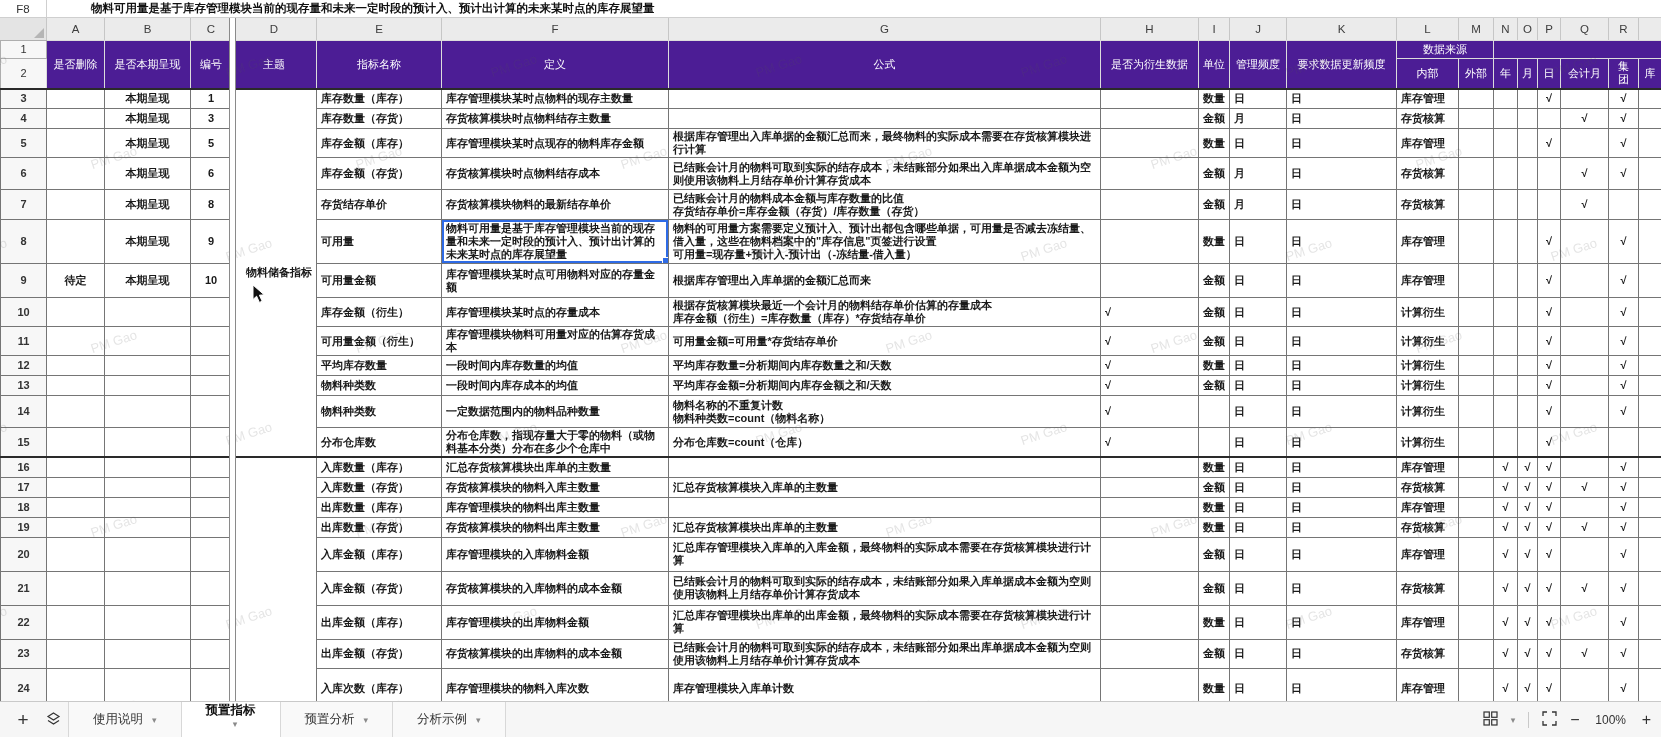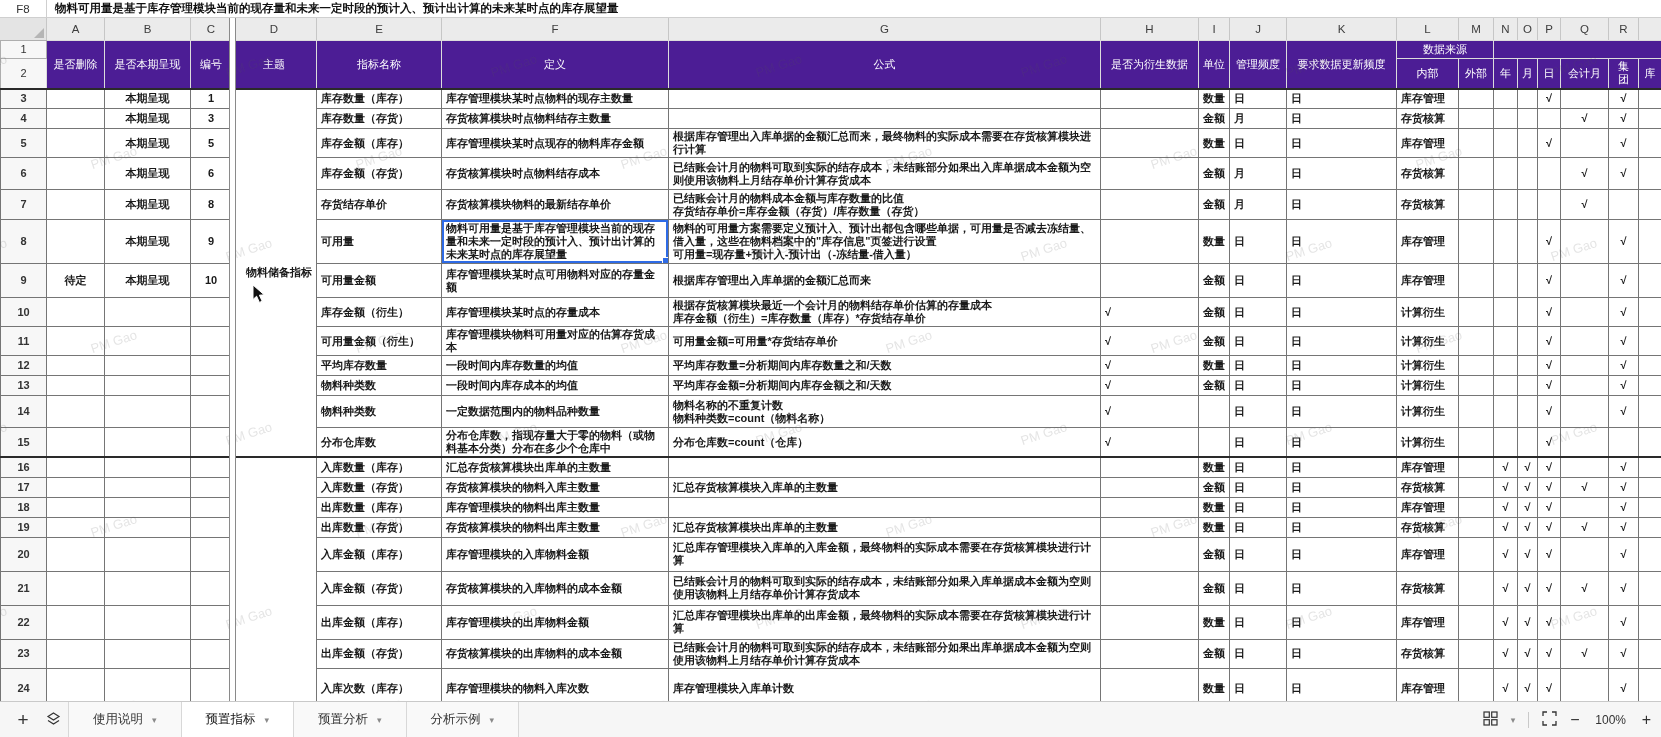--- a/index.html
+++ b/index.html
@@ -1,20 +1,20 @@
 <!DOCTYPE html>
 <html><head>
 <meta charset="utf-8">
 <style>
   html,body{margin:0;padding:0;}
   #app{position:relative;width:1661px;height:737px;overflow:hidden;background:#fff;
        font-family:"Liberation Sans","DejaVu Sans",sans-serif;color:#1a1a1a;}
   
   .formula-bar{position:absolute;top:0;left:0;right:0;height:17px;background:#fff;
-       border-bottom:1px solid #cfcfcf;display:flex;align-items:stretch;font-size:11.5px;}
+       border-bottom:1px solid #cfcfcf;display:flex;align-items:stretch;font-size:11.5px;gap:36px;}
   .name-box{width:46px;border-right:1px solid #cfcfcf;display:flex;align-items:center;justify-content:center;color:#333;}
   .fx-input{flex:1;padding:0 8px;line-height:17px;white-space:nowrap;overflow:hidden;font-weight:600;color:#111;}
   
   .col-letters{position:absolute;top:18px;left:0;height:22px;display:flex;background:#ebebeb;
        border-bottom:1px solid #9a9a9a;font-size:11.5px;color:#3c3c3c;}
   .col-letters .corner{position:relative;background:#e4e4e4;border-right:1px solid #c6c6c6;}
   .col-letters .corner:after{content:"";position:absolute;right:2px;bottom:2px;border-style:solid;
        border-width:0 0 10px 10px;border-color:transparent transparent #b5b5b5 transparent;}
   .col-letters .cl{display:flex;align-items:center;justify-content:center;border-right:1px solid #c6c6c6;box-sizing:border-box;}
   
@@ -42,21 +42,21 @@
   .big-wm{position:absolute;right:16px;bottom:22px;z-index:8;font-size:30px;font-weight:700;color:#fff;
        letter-spacing:1px;pointer-events:none;white-space:nowrap;
        text-shadow:1px 1px 2px #333,-1px -1px 2px #333,0 0 5px rgba(0,0,0,.55);}
   
   .bottom-bar{position:absolute;left:0;right:0;bottom:0;height:35px;background:#f6f6f6;
        border-top:1px solid #c9c9c9;display:flex;align-items:center;z-index:7;font-size:12.5px;}
   .bb-icon{display:flex;align-items:center;justify-content:center;width:30px;height:100%;color:#333;cursor:default;}
   .bb-plus{font-size:19px;font-weight:400;margin-left:8px;}
   .tabs{display:flex;height:100%;border-left:1px solid #d8d8d8;}
   .tab{display:flex;align-items:center;padding:0 24px;border-right:1px solid #d8d8d8;color:#333;background:#f9f9f9;}
-  .tab.active{background:#fff;font-weight:400;color:#111;}
+  .tab.active{background:#fff;font-weight:700;color:#111;flex-direction:column;}
   .tab .caret{margin-left:9px;font-size:9px;color:#8a8a8a;}
   .bb-right{position:absolute;right:10px;top:0;height:100%;display:flex;align-items:center;gap:13px;color:#333;}
   .vdiv{width:1px;height:16px;background:#c9c9c9;}
   .zoom-label{font-size:12px;min-width:36px;text-align:center;}
   .sign{font-size:16px;line-height:16px;}
   .caret-s{font-size:9px;color:#8a8a8a;}
   .cursor{position:absolute;z-index:9;pointer-events:none;}
 </style>
 </head>
 <body>

